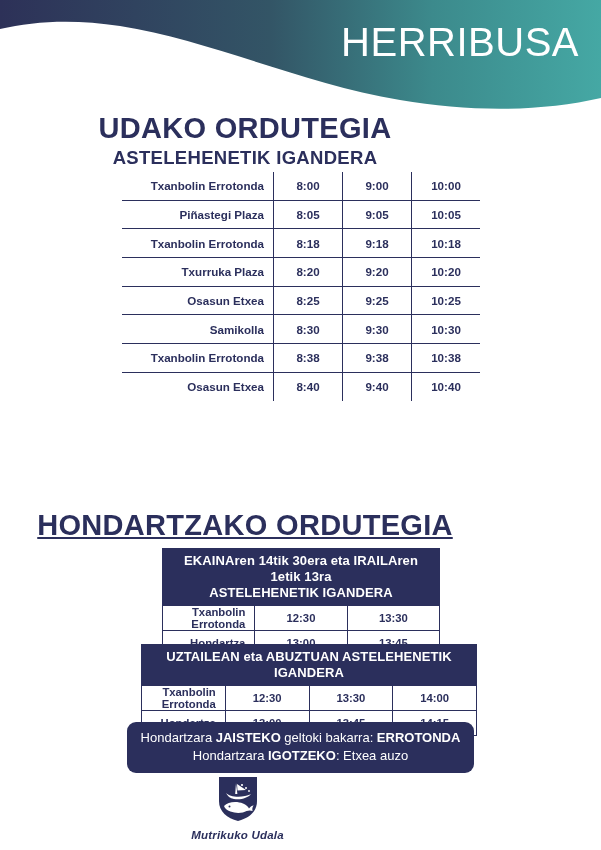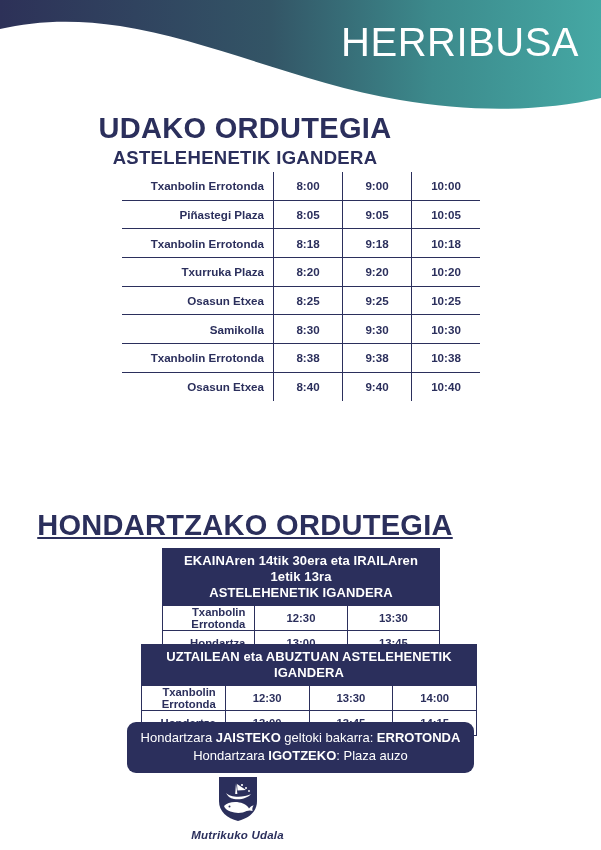--- a/index.html
+++ b/index.html
@@ -293,21 +293,21 @@
         <td class="time">14:15</td>
       </tr>
     </tbody>
 </table>
 
 <div class="notice">
   <div class="notice-line">
     <span>Hondartzara </span><span class="nb">JAISTEKO</span><span> geltoki bakarra: </span><span class="nn">ERROTONDA</span>
   </div>
   <div class="notice-line">
-    <span>Hondartzara </span><span class="nb">IGOTZEKO</span><span>: Plaza auzo</span>
+    <span>Hondartzara </span><span class="nb">IGOTZEKO</span><span>: Etxea auzo</span>
   </div>
 </div>
 
 <div class="logo">
   <svg width="42" height="46" viewBox="0 0 42 46">
     <path d="M2,1 L40,1 L40,25 C40,36 32,42 21,45 C10,42 2,36 2,25 Z" fill="#2b2f5c"></path>
 
     <path d="M9,17 C12,20 20,22 28,20 C31,19.4 33,18.6 34,18 C31,22 24,24 17,23 C13,22.4 10.5,20 9,17 Z" fill="#ffffff"></path>
     <path d="M19,7 L20.4,18 L18.2,18 Z" fill="#ffffff"></path>
     <path d="M20,8 L29,14 L20.5,14.5 Z" fill="#ffffff"></path>

